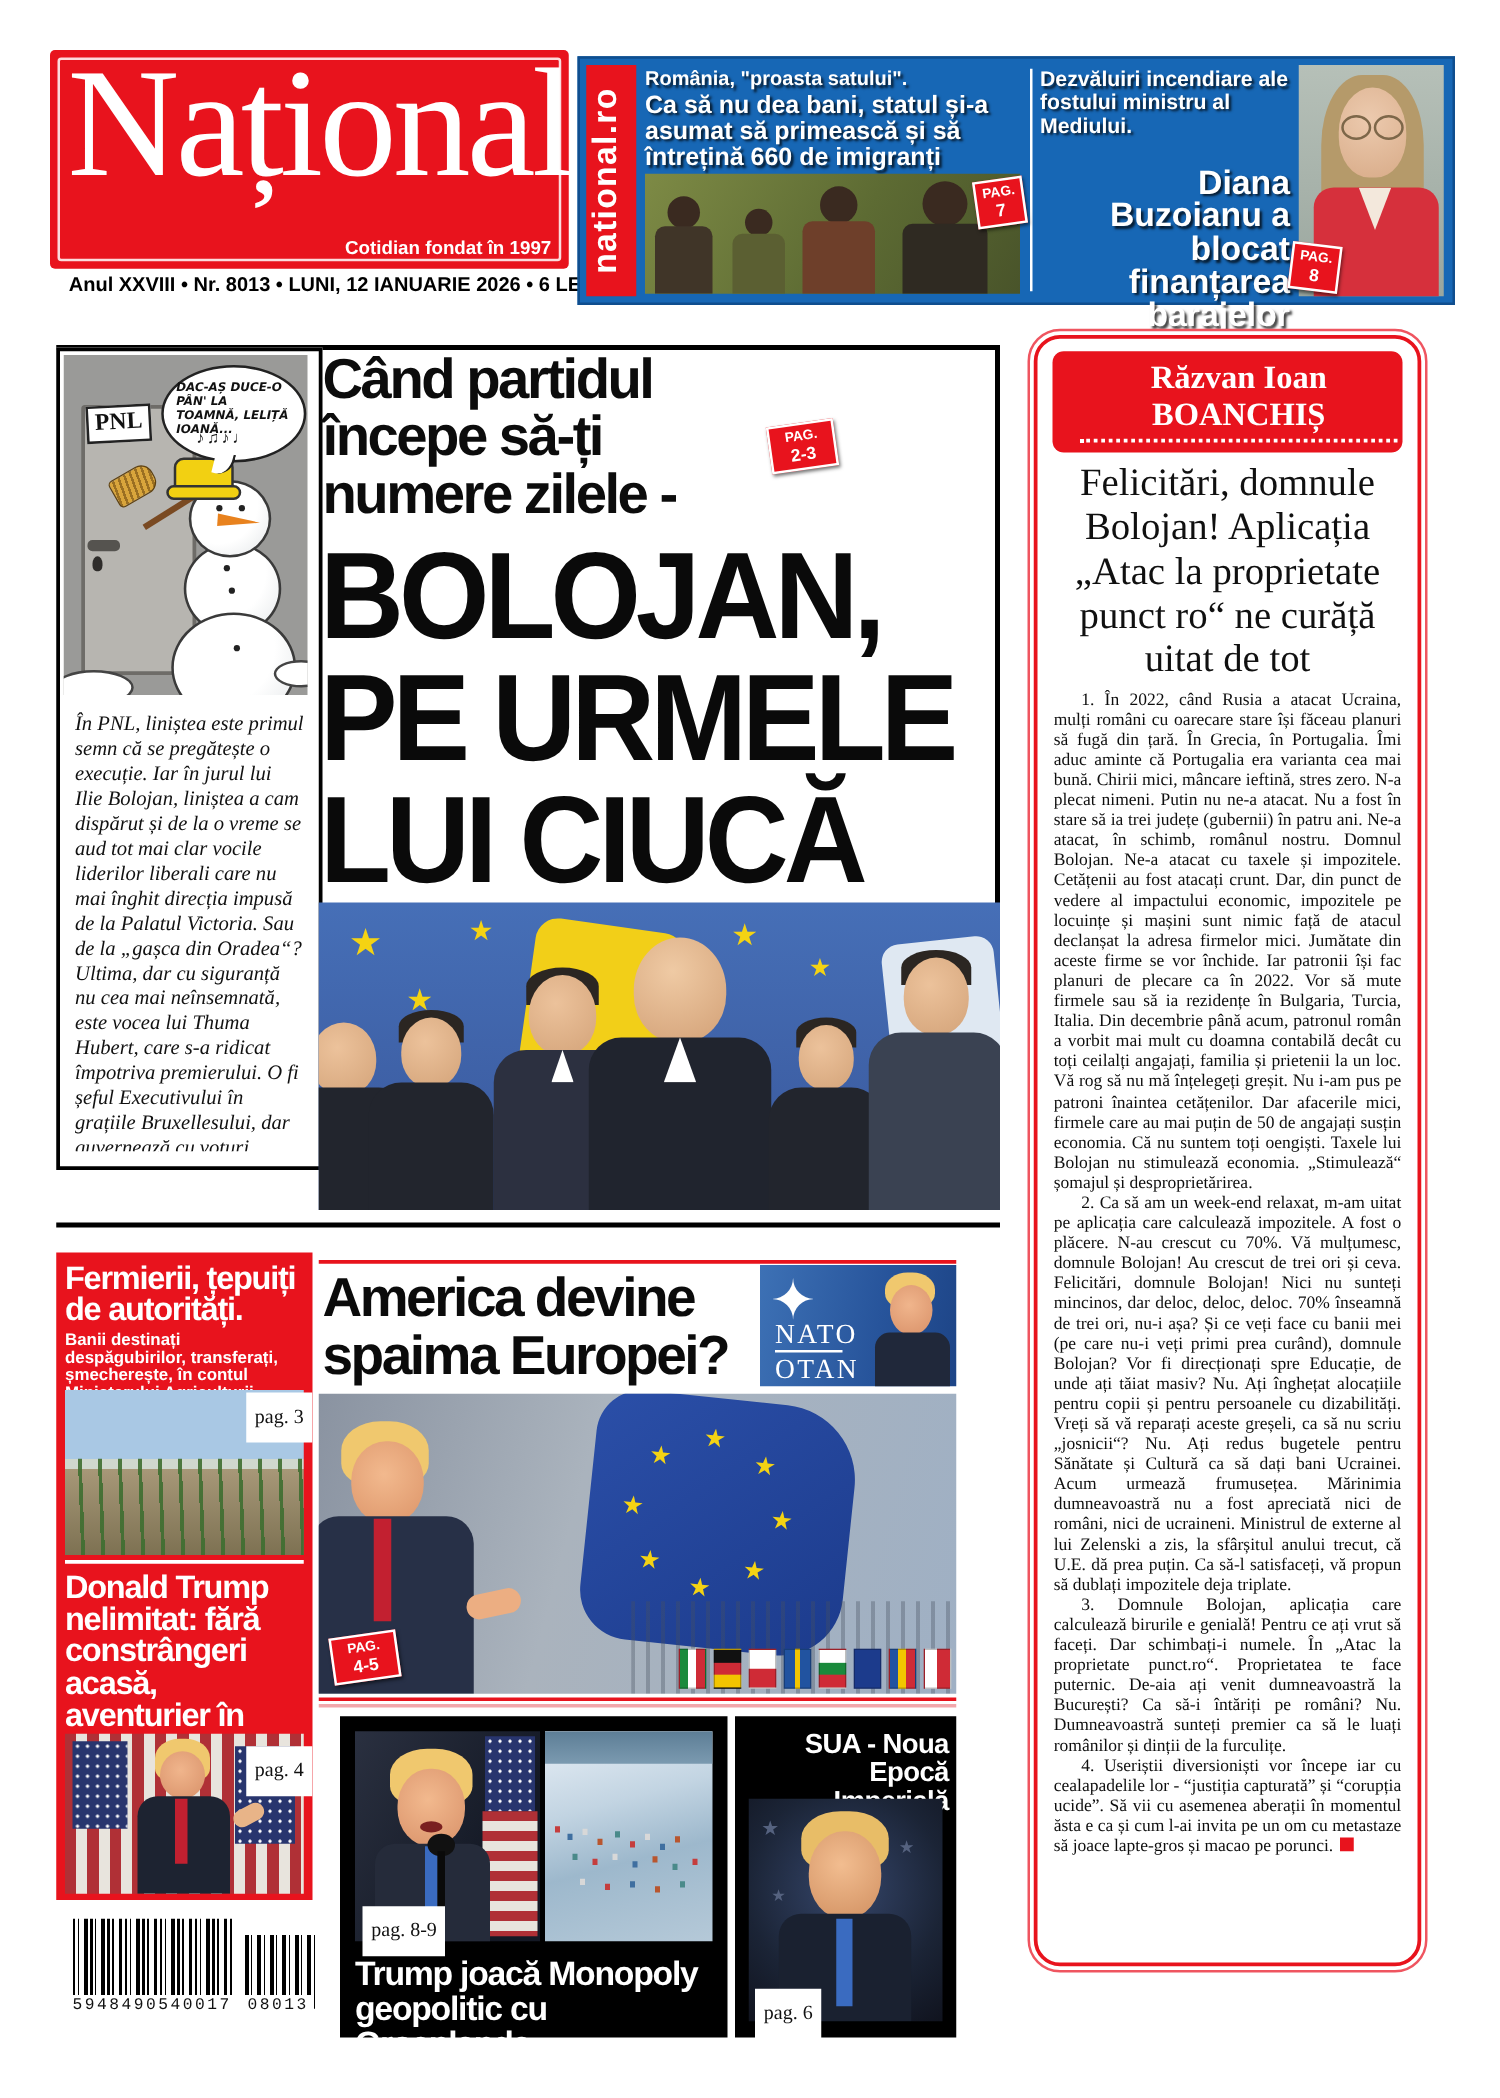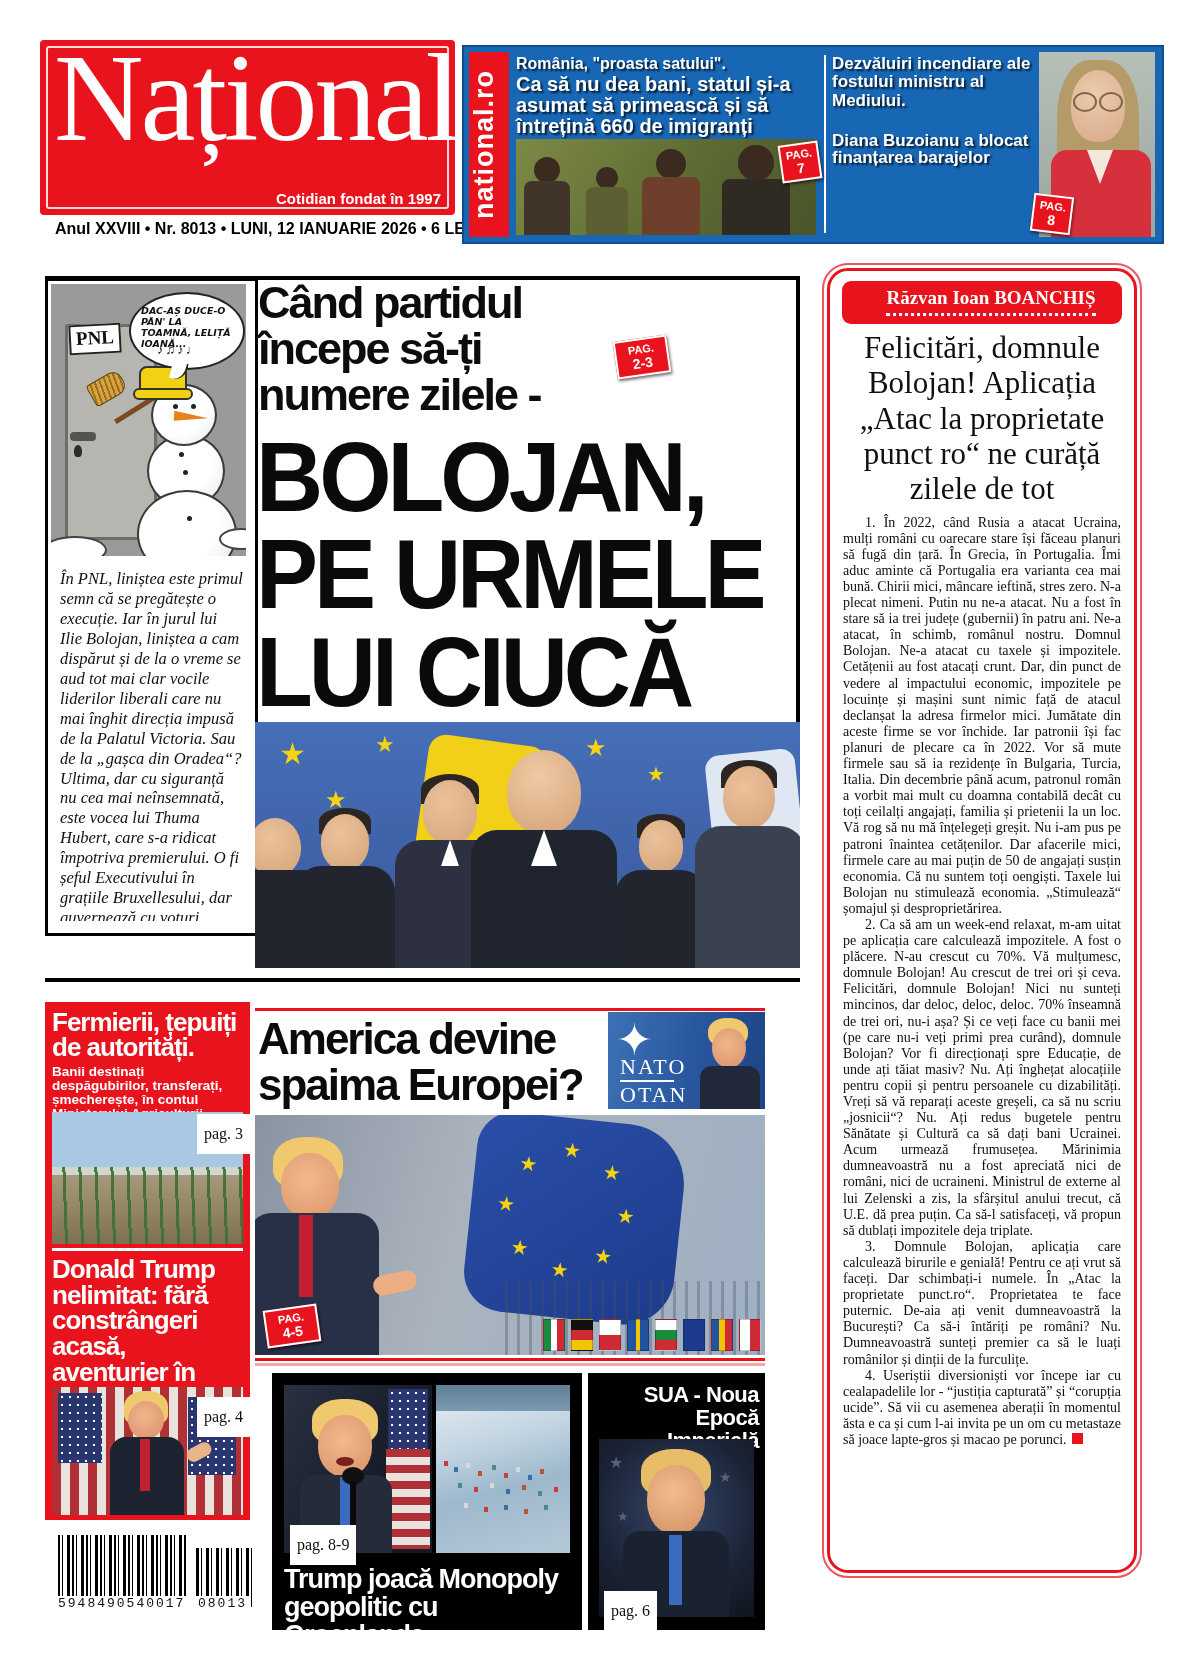--- a/index.html
+++ b/index.html
@@ -20,21 +20,21 @@
   .siteStrip{position:absolute;left:5px;top:5px;bottom:5px;width:40px;background:#e8131d;}
   .siteTxt{position:absolute;left:0;top:0;width:40px;height:100%;writing-mode:vertical-rl;transform:rotate(180deg);
            color:#fff;font-weight:bold;font-size:27px;text-align:center;letter-spacing:1px;}
   .wt{color:#fff;font-weight:bold;text-shadow:2px 2px 2px rgba(0,0,0,.75);}
   .kick1{left:52px;top:8px;font-size:16px;}
   .head1{left:52px;top:27px;width:310px;font-size:20px;line-height:1.05;}
   .photoA{left:52px;top:92px;width:300px;height:96px;background:linear-gradient(120deg,#7d8a45,#5d6b33 55%,#49542a);overflow:hidden;}
   .mig{position:absolute;border-radius:50%;background:#3a2a20;}
   .migbody{position:absolute;background:#2c2018;border-radius:8px 8px 0 0;}
   .kick2{left:368px;top:8px;width:230px;font-size:17px;line-height:1.08;}
-  .head2{left:368px;top:86px;width:200px;font-size:17px;line-height:0.98;}
+  .head2{left:368px;top:86px;width:200px;font-size:27px;line-height:0.98;text-align:right;}
   .photoB{left:575px;top:5px;width:116px;height:185px;background:linear-gradient(#b6c0b8,#9aa69e);overflow:hidden;}
   .divV{position:absolute;left:360px;top:8px;width:2px;height:178px;background:#fff;}
 
   .pag{position:absolute;background:#e8131d;color:#fff;border:2px solid #fff;
        box-shadow:1px 2px 3px rgba(0,0,0,.55);transform:rotate(-8deg);text-align:center;
        font-weight:bold;font-size:11px;line-height:1.05;padding:4px 5px;z-index:5;}
   .pag .n{font-size:14px;display:block;}
 
   
   .ruleH{background:#000;height:4px;}
@@ -79,21 +79,21 @@
   .person{position:absolute;}
   .suit{position:absolute;background:#22252d;border-radius:26px 26px 0 0;}
   .head{position:absolute;background:radial-gradient(circle at 40% 35%,#ecc29b,#d3a379);border-radius:50% 50% 46% 46%;}
   .hair{position:absolute;background:#2b2622;border-radius:50% 50% 0 0;}
   .shirt{position:absolute;background:#fff;clip-path:polygon(50% 0,100% 100%,0 100%);}
 
   
   .opinion{left:822px;top:263px;width:320px;height:1315px;border:2px solid #ef5560;border-radius:26px;padding:3px;box-sizing:border-box;background:#fff;}
   .opinion-in{width:100%;height:100%;border:3px solid #e8131d;border-radius:21px;box-sizing:border-box;overflow:hidden;position:relative;}
   .author{margin:10px auto 6px;width:272px;background:#e8131d;border-radius:9px;text-align:center;padding:6px 4px 8px;}
-  .author span{color:#fff;font-family:"Liberation Serif",serif;font-weight:bold;font-size:19px;
+  .author span{color:#fff;font-family:"Liberation Serif",serif;font-weight:bold;font-size:26px;
                border-bottom:3px dotted #fff;padding-bottom:4px;display:inline-block;margin-left:18px;}
   .coltitle{text-align:center;font-family:"Liberation Serif",serif;font-size:31px;line-height:1.14;color:#101010;}
   .colbody{margin:8px 13px 0;font-family:"Liberation Serif",serif;font-size:14px;line-height:1.15;
            text-align:justify;color:#0e0e0e;}
   .colbody p{margin:0;text-indent:22px;}
   .endmark{display:inline-block;width:11px;height:11px;background:#e8131d;margin-left:5px;vertical-align:baseline;}
 
   
   .redbox{left:45px;top:1002px;width:205px;height:518px;background:#e8131d;overflow:hidden;}
   .rb-title{margin:8px 7px 2px;color:#fff;font-weight:bold;font-size:26px;line-height:0.98;letter-spacing:-1px;}
@@ -288,21 +288,21 @@
   <div class="abs opinion">
     <div class="opinion-in">
       <div class="author">
         <span>Răzvan Ioan BOANCHIȘ</span>
       </div>
       <div class="coltitle">
         <div>Felicitări, domnule</div>
         <div>Bolojan! Aplicația</div>
         <div>„Atac la proprietate</div>
         <div>punct ro“ ne curăță</div>
-        <div>zilele de tot</div>
+        <div>uitat de tot</div>
       </div>
       <div class="colbody">
         <p>1. În 2022, când Rusia a atacat Ucraina, mulți români cu oarecare stare își făceau planuri să fugă din țară. În Grecia, în Portugalia. Îmi aduc aminte că Portugalia era varianta cea mai bună. Chirii mici, mâncare ieftină, stres zero. N-a plecat nimeni. Putin nu ne-a atacat. Nu a fost în stare să ia trei județe (gubernii) în patru ani. Ne-a atacat, în schimb, românul nostru. Domnul Bolojan. Ne-a atacat cu taxele și impozitele. Cetățenii au fost atacați crunt. Dar, din punct de vedere al impactului economic, impozitele pe locuințe și mașini sunt nimic față de atacul declanșat la adresa firmelor mici. Jumătate din aceste firme se vor închide. Iar patronii își fac planuri de plecare ca în 2022. Vor să mute firmele sau să ia rezidențe în Bulgaria, Turcia, Italia. Din decembrie până acum, patronul român a vorbit mai mult cu doamna contabilă decât cu toți ceilalți angajați, familia și prietenii la un loc. Vă rog să nu mă înțelegeți greșit. Nu i-am pus pe patroni înaintea cetățenilor. Dar afacerile mici, firmele care au mai puțin de 50 de angajați susțin economia. Că nu suntem toți oengiști. Taxele lui Bolojan nu stimulează economia. „Stimulează“ șomajul și desproprietărirea.</p>
         <p>2. Ca să am un week-end relaxat, m-am uitat pe aplicația care calculează impozitele. A fost o plăcere. N-au crescut cu 70%. Vă mulțumesc, domnule Bolojan! Au crescut de trei ori și ceva. Felicitări, domnule Bolojan! Nici nu sunteți mincinos, dar deloc, deloc, deloc. 70% înseamnă de trei ori, nu-i așa? Și ce veți face cu banii mei (pe care nu-i veți primi prea curând), domnule Bolojan? Vor fi direcționați spre Educație, de unde ați tăiat masiv? Nu. Ați înghețat alocațiile pentru copii și pentru persoanele cu dizabilități. Vreți să vă reparați aceste greșeli, ca să nu scriu „josnicii“? Nu. Ați redus bugetele pentru Sănătate și Cultură ca să dați bani Ucrainei. Acum urmează frumusețea. Mărinimia dumneavoastră nu a fost apreciată nici de români, nici de ucraineni. Ministrul de externe al lui Zelenski a zis, la sfârșitul anului trecut, că U.E. dă prea puțin. Ca să-l satisfaceți, vă propun să dublați impozitele deja triplate.</p>
         <p>3. Domnule Bolojan, aplicația care calculează birurile e genială! Pentru ce ați vrut să faceți. Dar schimbați-i numele. În „Atac la proprietate punct.ro“. Proprietatea te face puternic. De-aia ați venit dumneavoastră la București? Ca să-i întăriți pe români? Nu. Dumneavoastră sunteți premier ca să le luați românilor și dinții de la furculițe.</p>
         <p><span>4. Useriștii diversioniști vor începe iar cu cealapadelile lor - “justiția capturată” și “corupția ucide”. Să vii cu asemenea aberații în momentul ăsta e ca și cum l-ai invita pe un om cu metastaze să joace lapte-gros și macao pe porunci.</span><span class="endmark"></span></p>
       </div>
     </div>
   </div>
 

